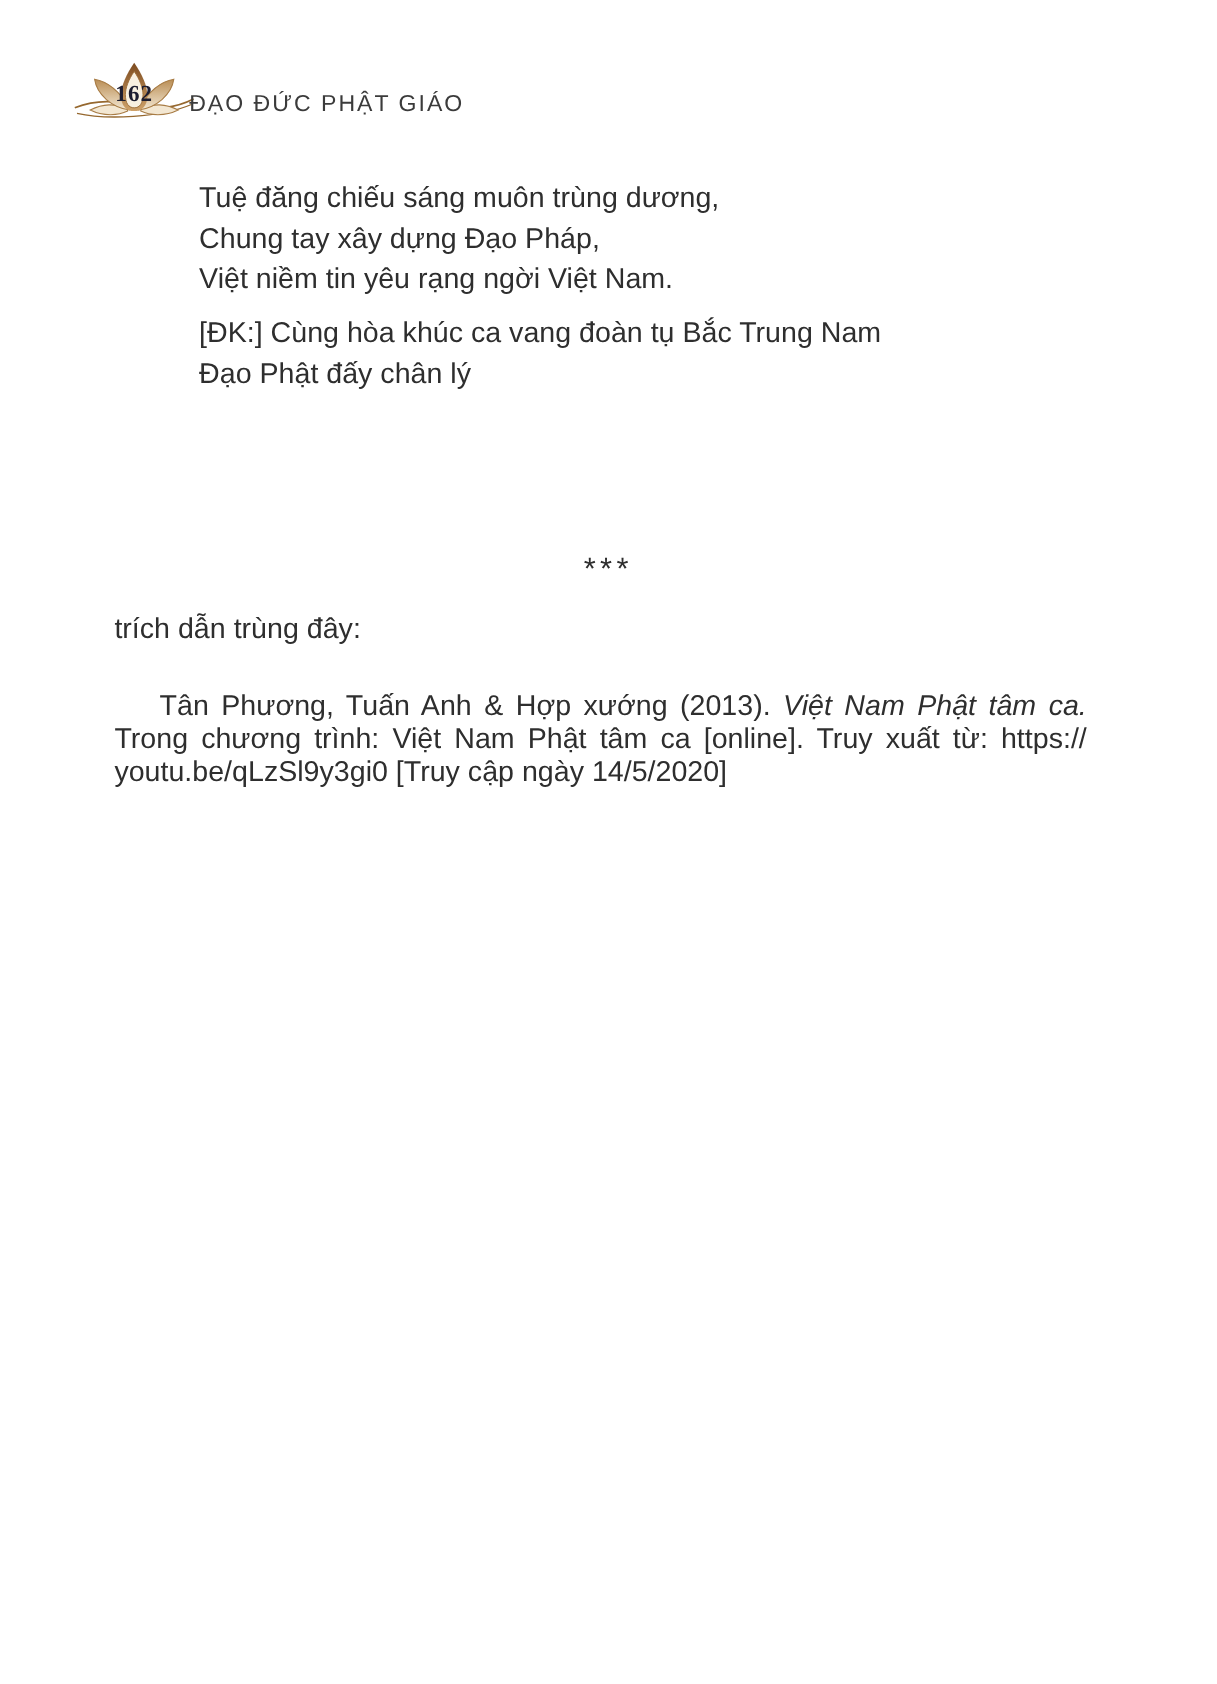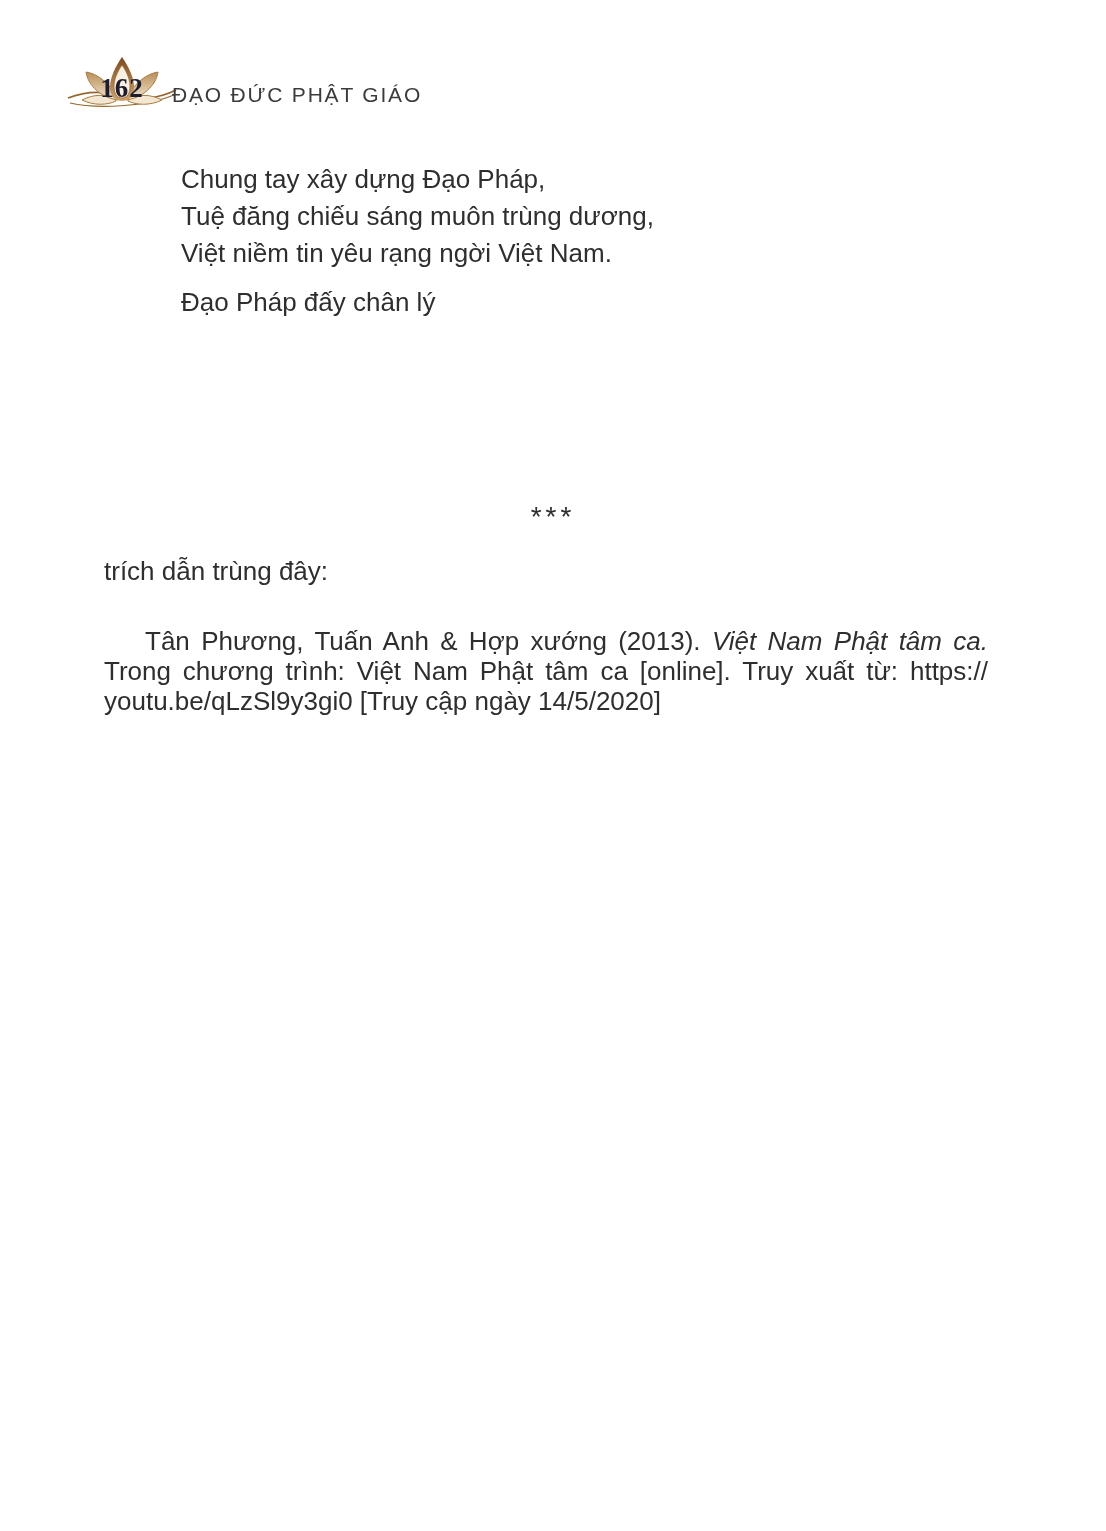--- a/index.html
+++ b/index.html
@@ -17,21 +17,21 @@
   .lotus-wrap {
     position: absolute; left: 66px; top: 54px;
     width: 112px; height: 60px;
   }
   .lotus-wrap svg { position: absolute; left: 0; top: 0; }
   .page-number {
     position: absolute; left: 0; right: 0; top: 19px;
     text-align: center;
     font-family: "Liberation Serif", "DejaVu Serif", serif;
     font-weight: bold;
-    font-size: 27px;
+    font-size: 21px;
     letter-spacing: 1px;
     color: #1d1d30;
   }
   .header-title {
     position: absolute; left: 172px; top: 83px;
     font-size: 21px;
     letter-spacing: 1.8px;
     color: #3b3b3b;
   }
 
@@ -94,27 +94,28 @@
 
       <path d="M56,3 C49,13 44,24 44,33 C44,42 49,47 56,47 C63,47 68,42 68,33 C68,24 63,13 56,3 Z" fill="url(#petalG)"></path>
       <path d="M56,11 C51,18 48,26 48,32 C48,40 51,44 56,44 C61,44 64,40 64,32 C64,26 61,18 56,11 Z" fill="#f8f0e1" stroke="#9a6b35" stroke-width="0.8"></path>
     </svg>
     <div class="page-number">162</div>
   </div>
 
   <div class="header-title">ĐẠO ĐỨC PHẬT GIÁO</div>
 
   <div class="stanza stanza-1">
+    <div>Tuệ đăng chiếu sáng muôn trùng dương,</div>
     <div>Chung tay xây dựng Đạo Pháp,</div>
-    <div>Tuệ đăng chiếu sáng muôn trùng dương,</div>
     <div>Việt niềm tin yêu rạng ngời Việt Nam.</div>
   </div>
 
   <div class="stanza stanza-2">
-    <div>Đạo Pháp đấy chân lý</div>
+    <div>[ĐK:] Cùng hòa khúc ca vang đoàn tụ Bắc Trung Nam</div>
+    <div>Đạo Phật đấy chân lý</div>
   </div>
 
   <div class="separator">***</div>
 
   <div class="paragraph para-intro">
     <div class="p-line">trích dẫn trùng đây:</div>
   </div>
 
   <div class="paragraph para-citation">
     <div class="p-line p-first p-just"><span>Tân Phương, Tuấn Anh &amp; Hợp xướng (2013). </span><span class="italic">Việt Nam Phật tâm ca.</span></div>

